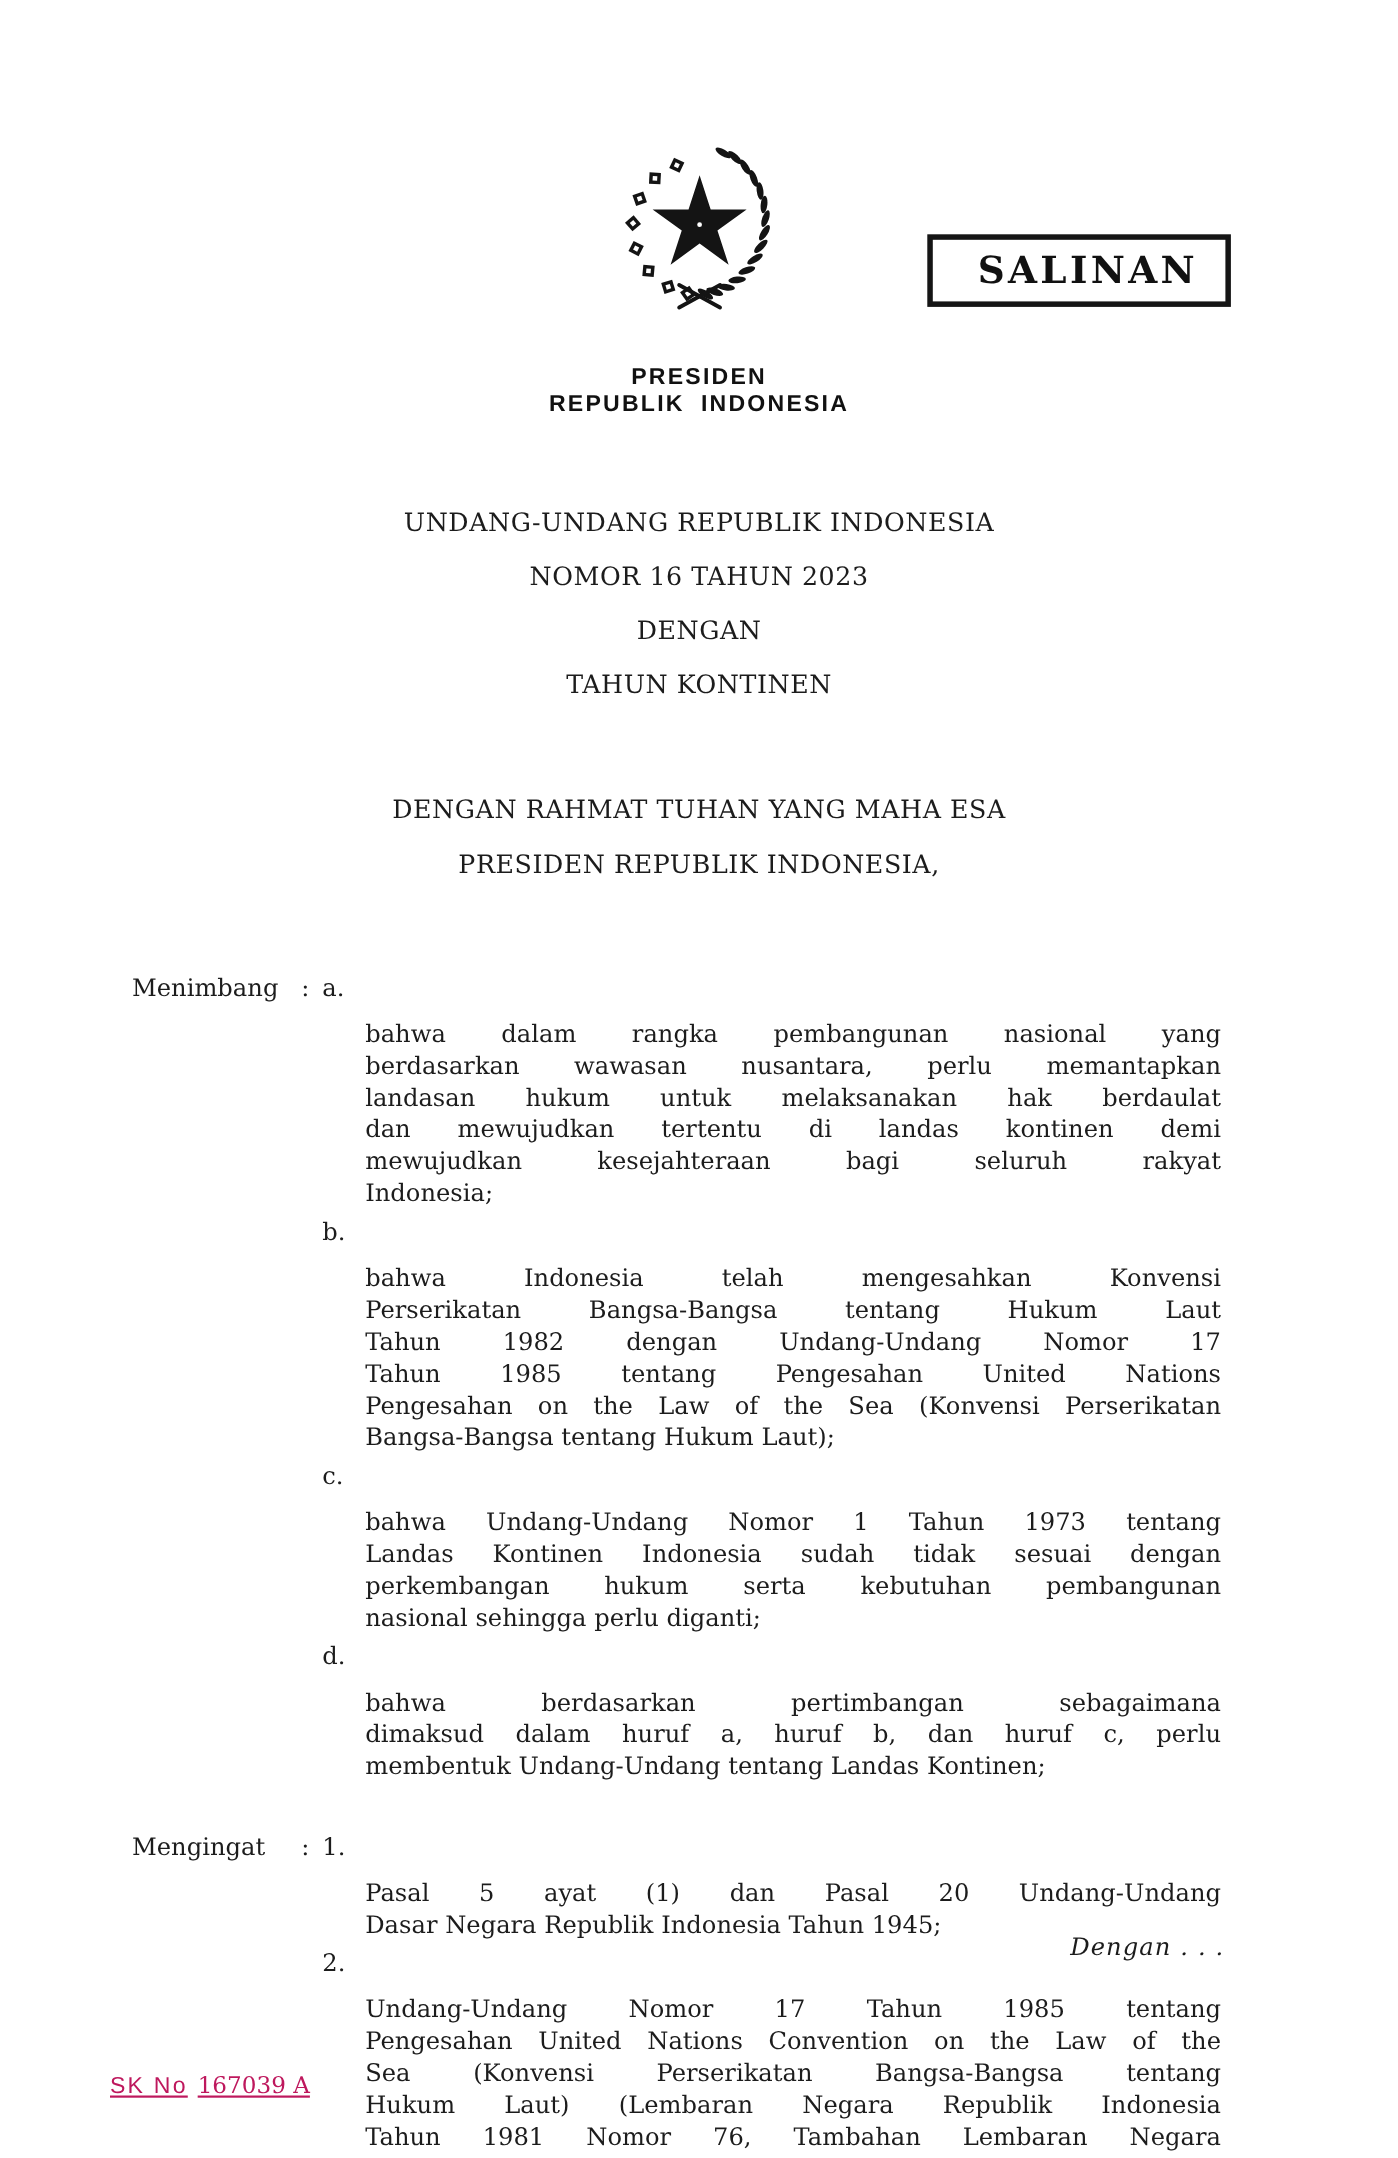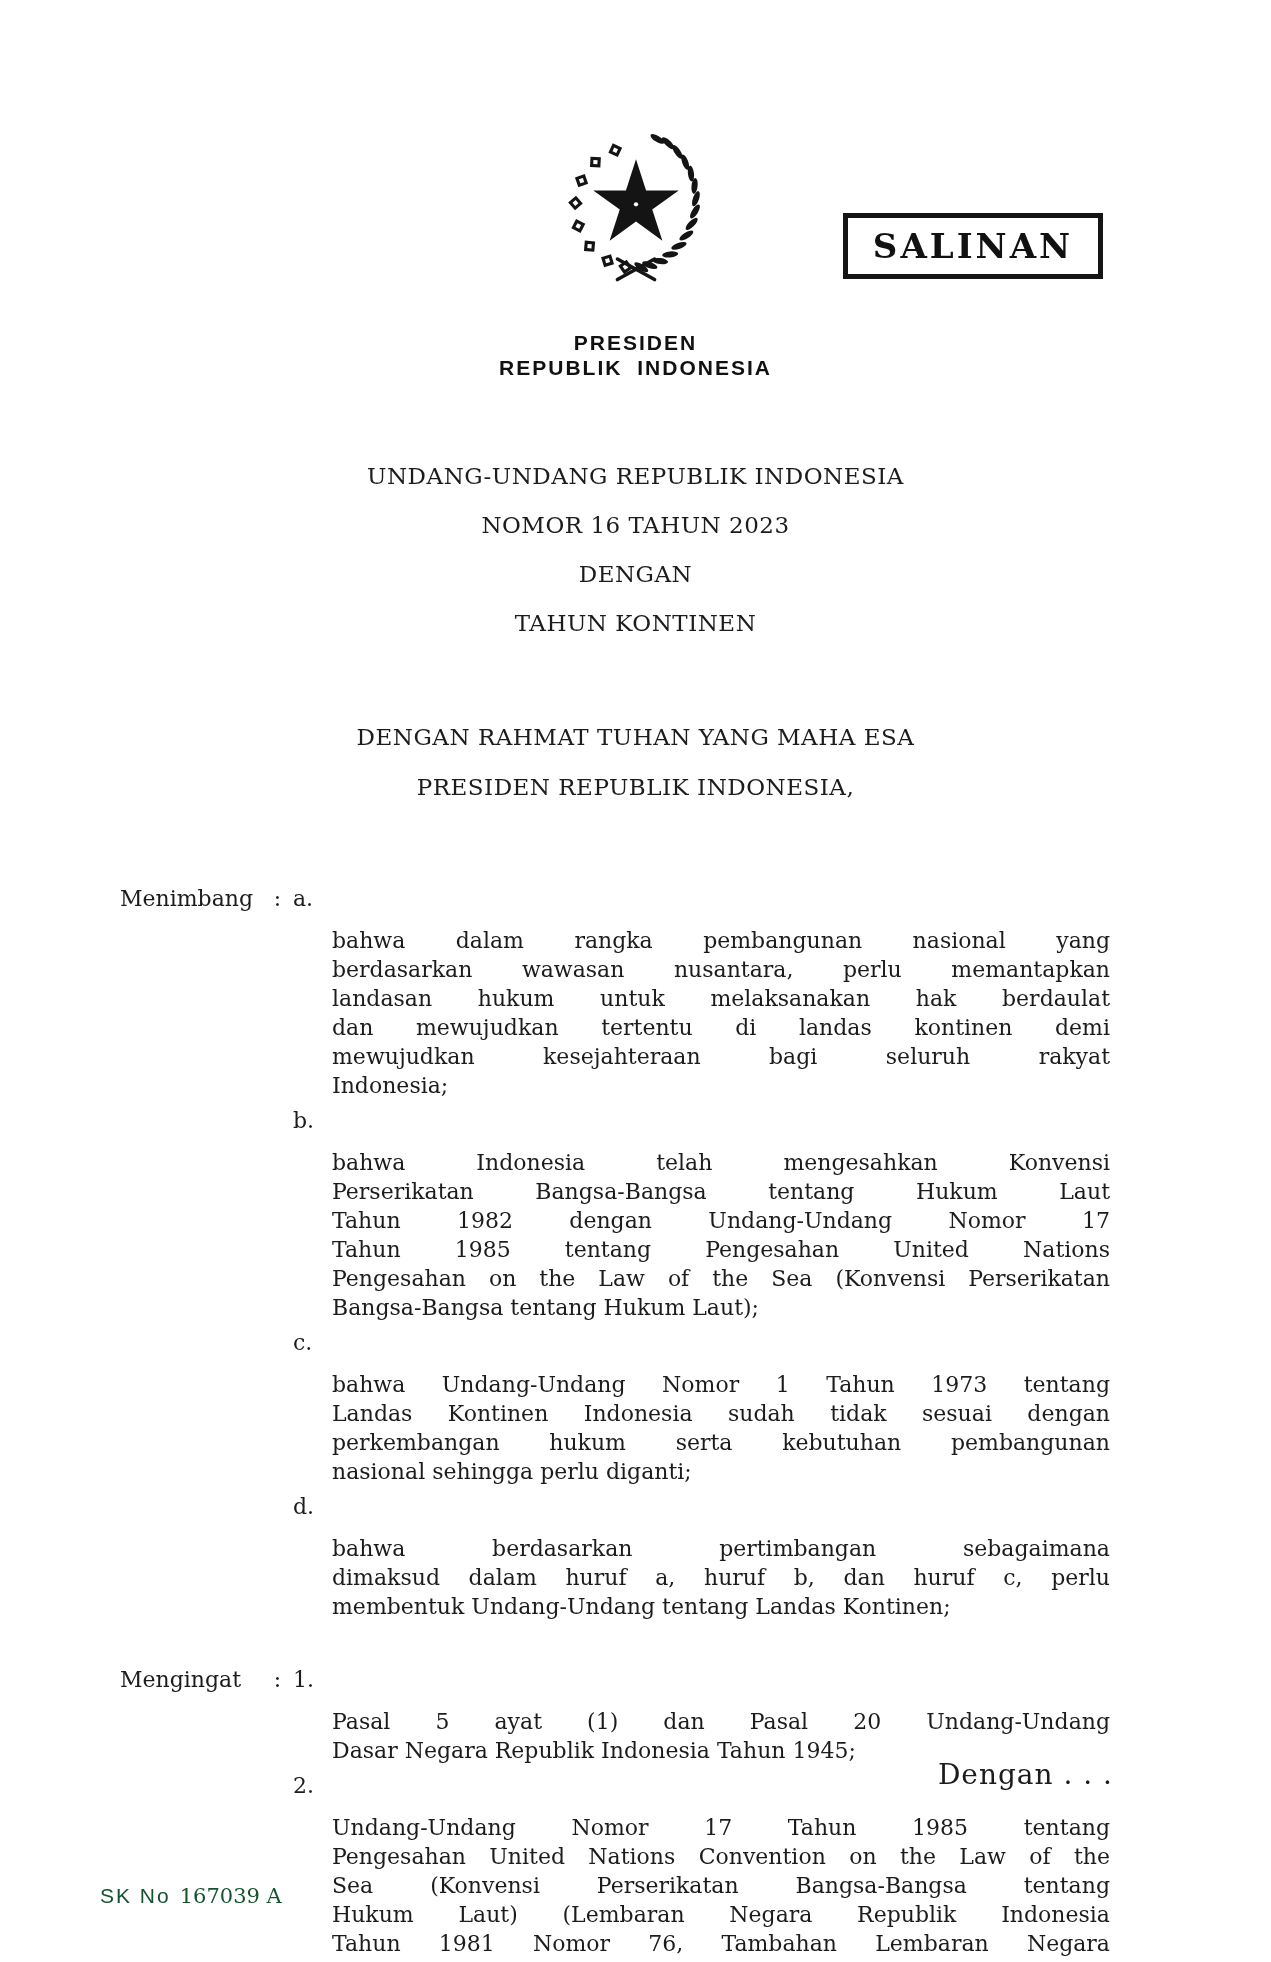--- a/index.html
+++ b/index.html
@@ -30,20 +30,21 @@
 
   
   .stamp {
     position:absolute; top:213px; left:843px;
     width:250px; height:56px;
     border:5px solid #151515;
     display:flex; align-items:center; justify-content:center;
     font-weight:bold; font-size:34px; letter-spacing:3px;
     font-family:"DejaVu Serif", serif;
     color:#111;
+    padding-left:16px;
   }
 
   
   .title-block {
     position:absolute; top:452px; left:0; width:100%;
     text-align:center; font-size:23px; line-height:49px;
     letter-spacing:0.5px;
   }
   .preamble {
     position:absolute; top:712px; left:0; width:100%;
@@ -65,25 +66,25 @@
   .item + .item { margin-top:6px; }
   .item-marker { width:39px; flex:none; }
   .item-text { width:778px;margin-top:42px; }
   .line { text-align:justify; text-align-last:justify; }
   .line.last { text-align-last:left; }
   .it { }
 
   
   .continuation {
     position:absolute; top:1758px; right:158px;
-    font-size:28px; letter-spacing:1px;
+    font-size:22px; letter-spacing:1px;font-style:italic;
   }
   .sk-line {
     position:absolute; top:1884px; left:100px;
-    font-size:21px; color:#14532d;
+    font-size:21px; color:#be185d;text-decoration:underline;
   }
   .sk-label { font-family:"Liberation Sans", sans-serif; letter-spacing:2px; }
   .sk-value { font-family:"DejaVu Serif", serif; margin-left:9px; }
 </style>
 </head>
 <body>
 
 <div class="page">
 
   <div class="emblem-wrap">

